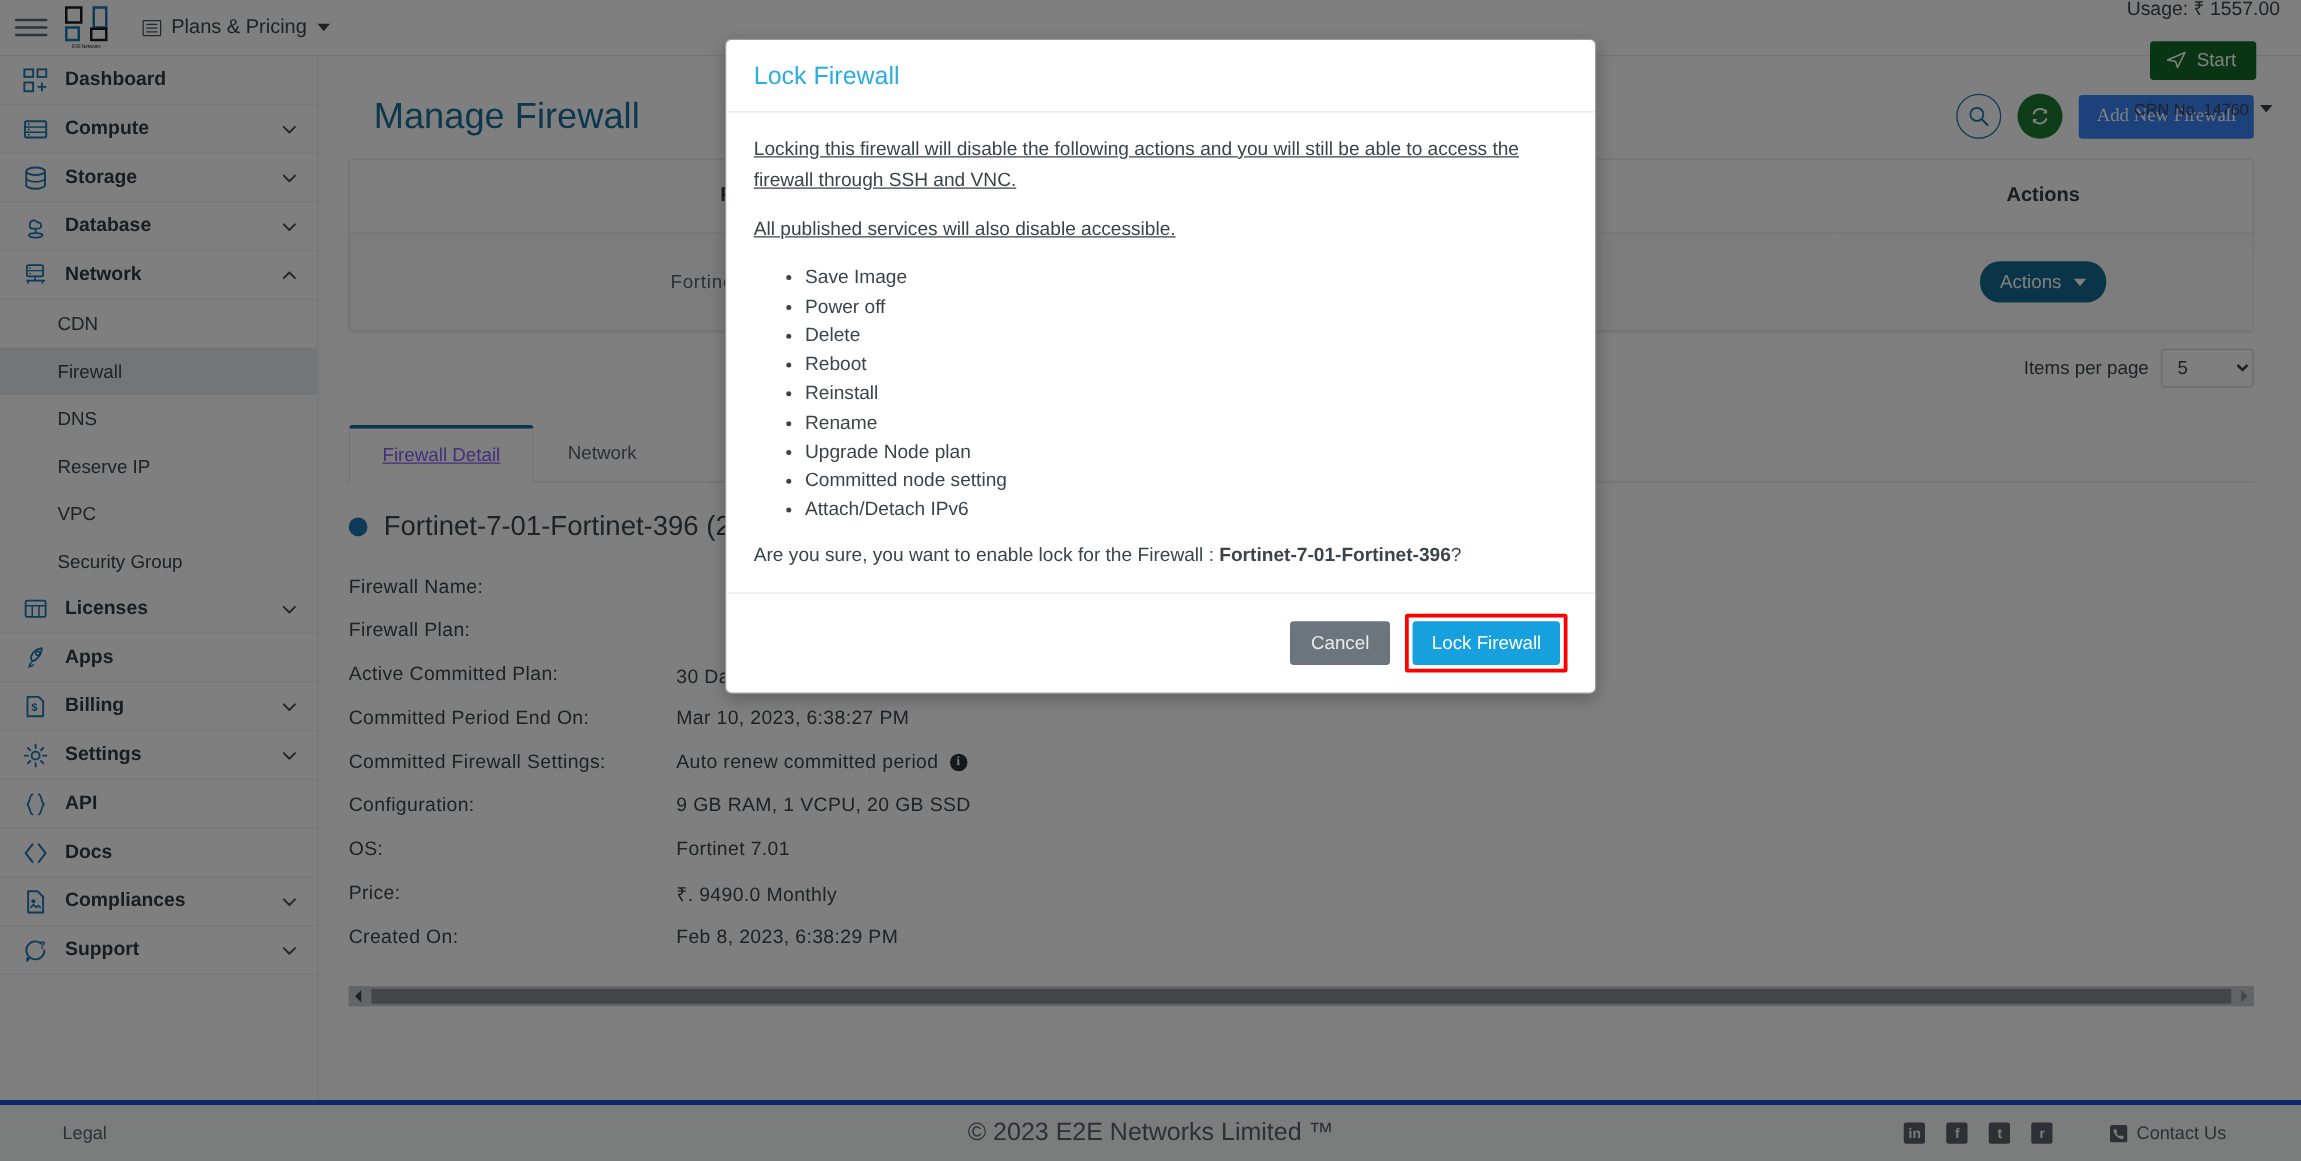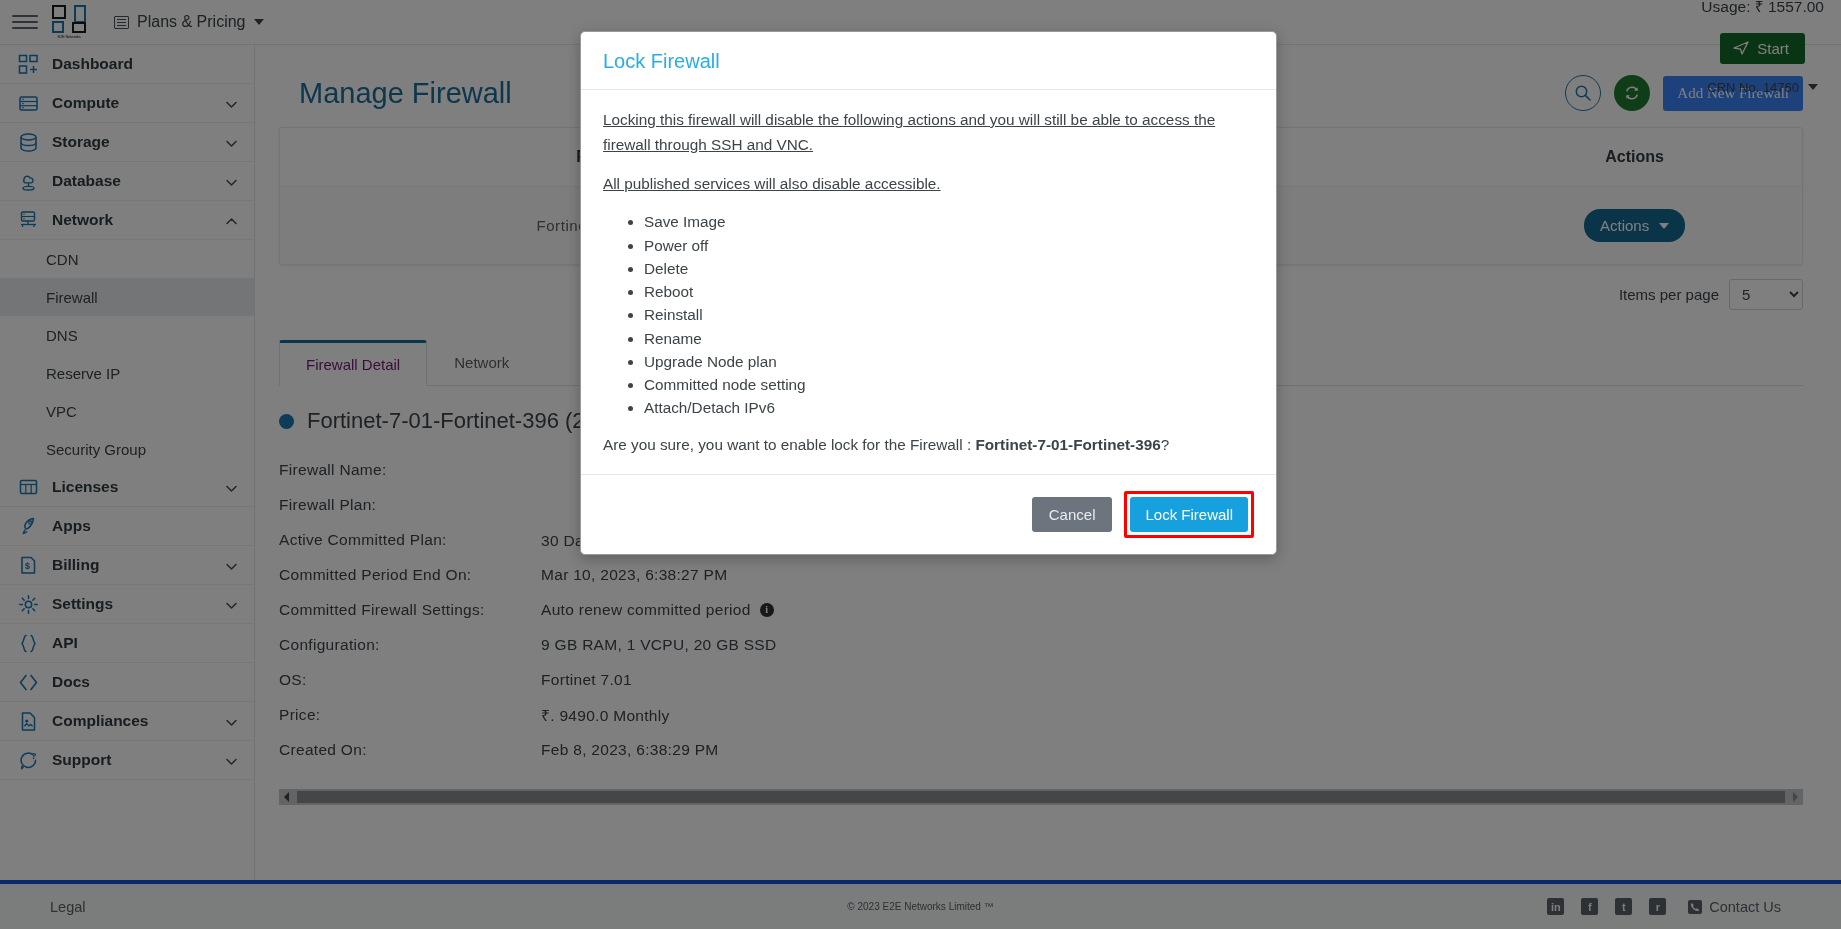--- a/index.html
+++ b/index.html
@@ -150,22 +150,22 @@
     font-size:15px; color:#3c4449; border:1px solid #ced3d8; border-radius:3px;
     padding:5px 8px; background:#fff; width:74px; font-family:"Liberation Sans", sans-serif;
   }
 
   .tabs { display:flex; margin-top:30px; border-bottom:1px solid #dfe3e6; }
   .tab {
     font-size:15px; color:#5a6168; padding:13px 26px; cursor:pointer;
     border:1px solid transparent; border-bottom:none; background:transparent;
   }
   .tab.active {
-    color:#701a75; border-color:#dfe3e6; border-top:3px solid #146a9e;
-    background:#fff; border-radius:3px 3px 0 0; margin-bottom:-1px;
+    color:#8b5cf6; border-color:#dfe3e6; border-top:3px solid #146a9e;
+    background:#fff; border-radius:3px 3px 0 0; margin-bottom:-1px;text-decoration:underline;
   }
 
   .detail-title { display:flex; align-items:center; gap:13px; margin-top:22px; font-size:22px; color:#3c4449; }
   .detail-title .dot { width:15px; height:15px; }
 
   .detail-list { margin-top:18px; }
   .detail-row { display:flex; align-items:center; height:35px; }
   .detail-key { width:262px; flex:0 0 262px; font-size:15.5px; color:#3c4449; letter-spacing:0.3px;}
   .detail-val { font-size:15.5px; color:#3c4449; letter-spacing:0.3px; display:flex; align-items:center; gap:9px;}
   .info-i {
@@ -177,22 +177,22 @@
   .hscroll { margin-top:22px; height:16px; background:#c7c9cb; position:relative; display:flex; align-items:center;}
   .hscroll .arrow-l, .hscroll .arrow-r { width:16px; height:16px; display:flex;align-items:center;justify-content:center; background:#c7c9cb; cursor:pointer;}
   .hscroll .thumb { flex:1 1 auto; height:12px; background:#8a8d90; margin:0 2px;}
 
   
   .footer {
     flex:0 0 49px; height:49px; background:#f7f8f9; border-top:4px solid #1d4ed8;
     display:flex; align-items:center; padding:0 60px 0 50px; position:relative; z-index:5;
   }
   .footer-left { font-size:14.5px; color:#5a6168; cursor:pointer; }
-  .footer-center { position:absolute; left:0; right:0; text-align:center; font-size:10px; color:#5a6168; pointer-events:none;}
-  .footer-right { margin-left:auto; display:flex; align-items:center; gap:22px; }
+  .footer-center { position:absolute; left:0; right:0; text-align:center; font-size:20px; color:#5a6168; pointer-events:none;}
+  .footer-right { margin-left:auto; display:flex; align-items:center; gap:46px; }
   .socials { display:flex; gap:17px; }
   .soc {
     width:17px;height:17px;background:#5a6168;border-radius:2px;color:#f7f8f9;
     font-size:11px; display:flex;align-items:center;justify-content:center; cursor:pointer; font-weight:bold;
     font-family:"Liberation Sans", sans-serif;
   }
   .contact { font-size:14.5px; color:#5a6168; display:flex; align-items:center; gap:7px; cursor:pointer;}
 
   
   #modal {

